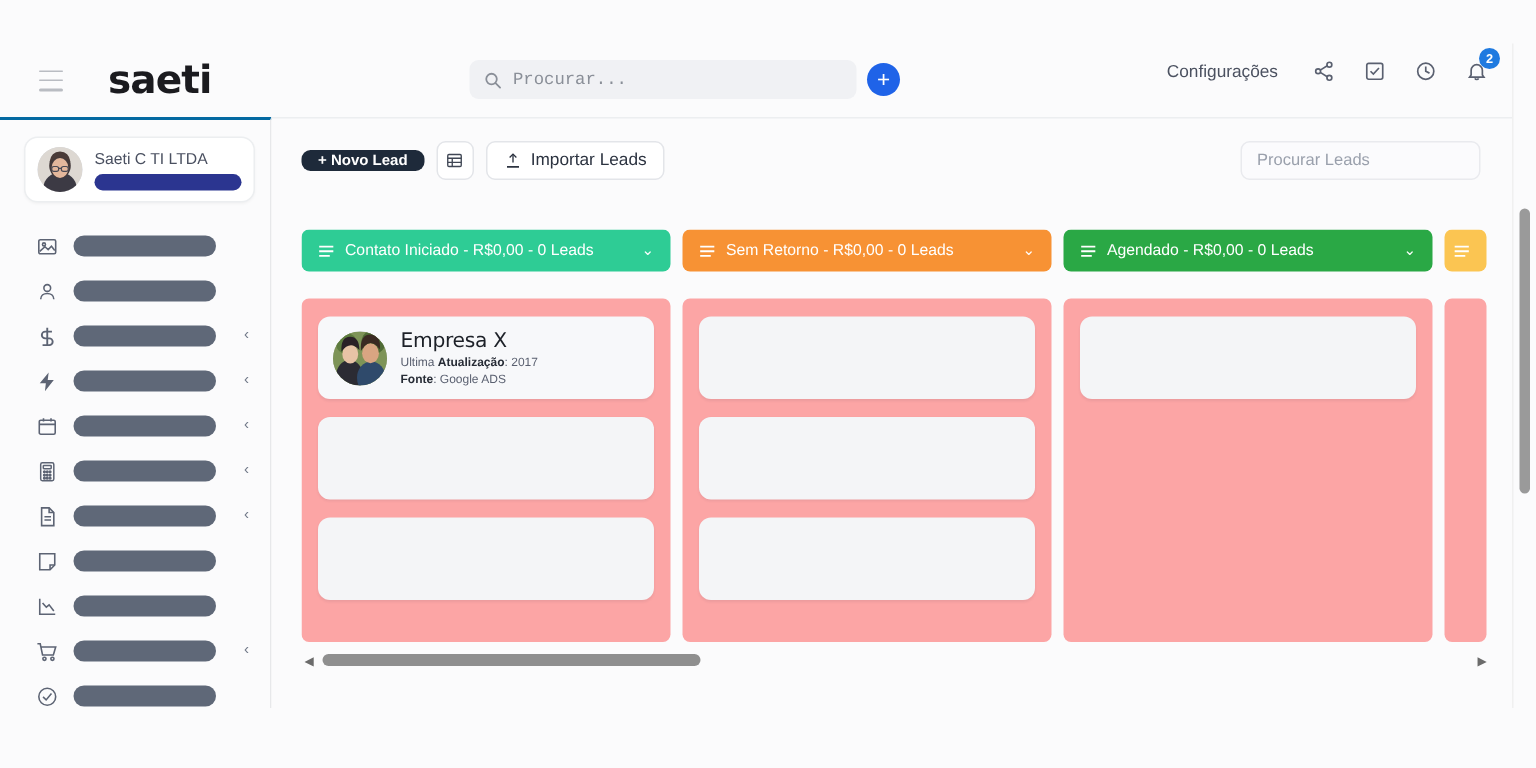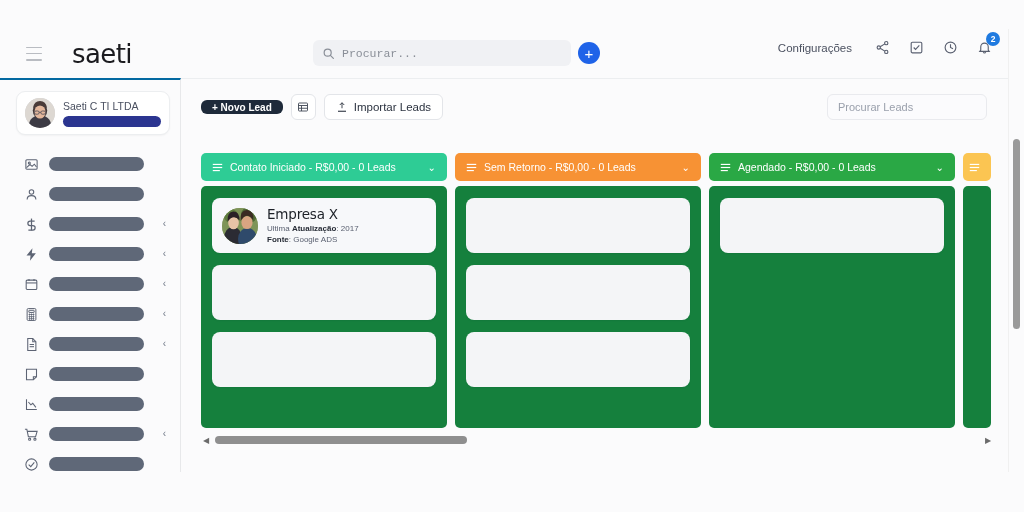--- a/index.html
+++ b/index.html
@@ -27,21 +27,21 @@
     display: flex; flex-direction: column; justify-content: space-between;
     cursor: pointer;
   }
   .hamburger span { display: block; height: 1.5px; background: #b9bcc2; border-radius: 1px; }
   .hamburger span:nth-child(1) { width: 16px; }
   .hamburger span:nth-child(2) { width: 16px; }
   .hamburger span:nth-child(3) { width: 16px; }
   .brand {
     margin-left: 30px;
     font-size: 26px; letter-spacing: -0.6px;
-    color: #1b1b1f; font-weight: 400;
+    color: #1b1b1f; font-weight: 700;
     font-family: "DejaVu Sans", sans-serif;
   }
   .search-wrap {
     position: absolute; left: 313px; top: 40px;
     width: 258px; height: 26px;
     background: #f0f1f4; border-radius: 6px;
     display: flex; align-items: center;
   }
   .search-icon { margin-left: 9px; width: 13px; height: 13px; flex: none; color: #8a8f98; }
   .search-input {
@@ -163,22 +163,22 @@
   .col { width: 246px; flex: none; display: flex; flex-direction: column; }
   .col.partial { width: 28px; }
   .colhead {
     height: 28px; border-radius: 5px;
     display: flex; align-items: center; padding: 0 11px;
     color: #fff; font-size: 10.5px; white-space: nowrap;
   }
   .colhead .lines { width: 11px; height: 9px; flex: none; margin-right: 7px; }
   .colhead .caret { margin-left: auto; font-size: 10px; }
   .colbody {
-    margin-top: 5px; flex: 1;
-    background: #15803d; border-radius: 5px;
+    margin-top: 18px; flex: 1;
+    background: #fca5a5; border-radius: 5px;
     padding: 12px 11px; display: flex; flex-direction: column; gap: 12px;
     overflow: hidden;
   }
   .col.partial .colbody { padding: 12px 4px; }
   .card {
     height: 55px; background: #f4f5f7; border-radius: 8px;
     box-shadow: 0 1px 2px rgba(20,30,50,0.07);
   }
   .card.filled {
     background: #f7f8fa; display: flex; align-items: center; padding: 0 10px; gap: 9px;

